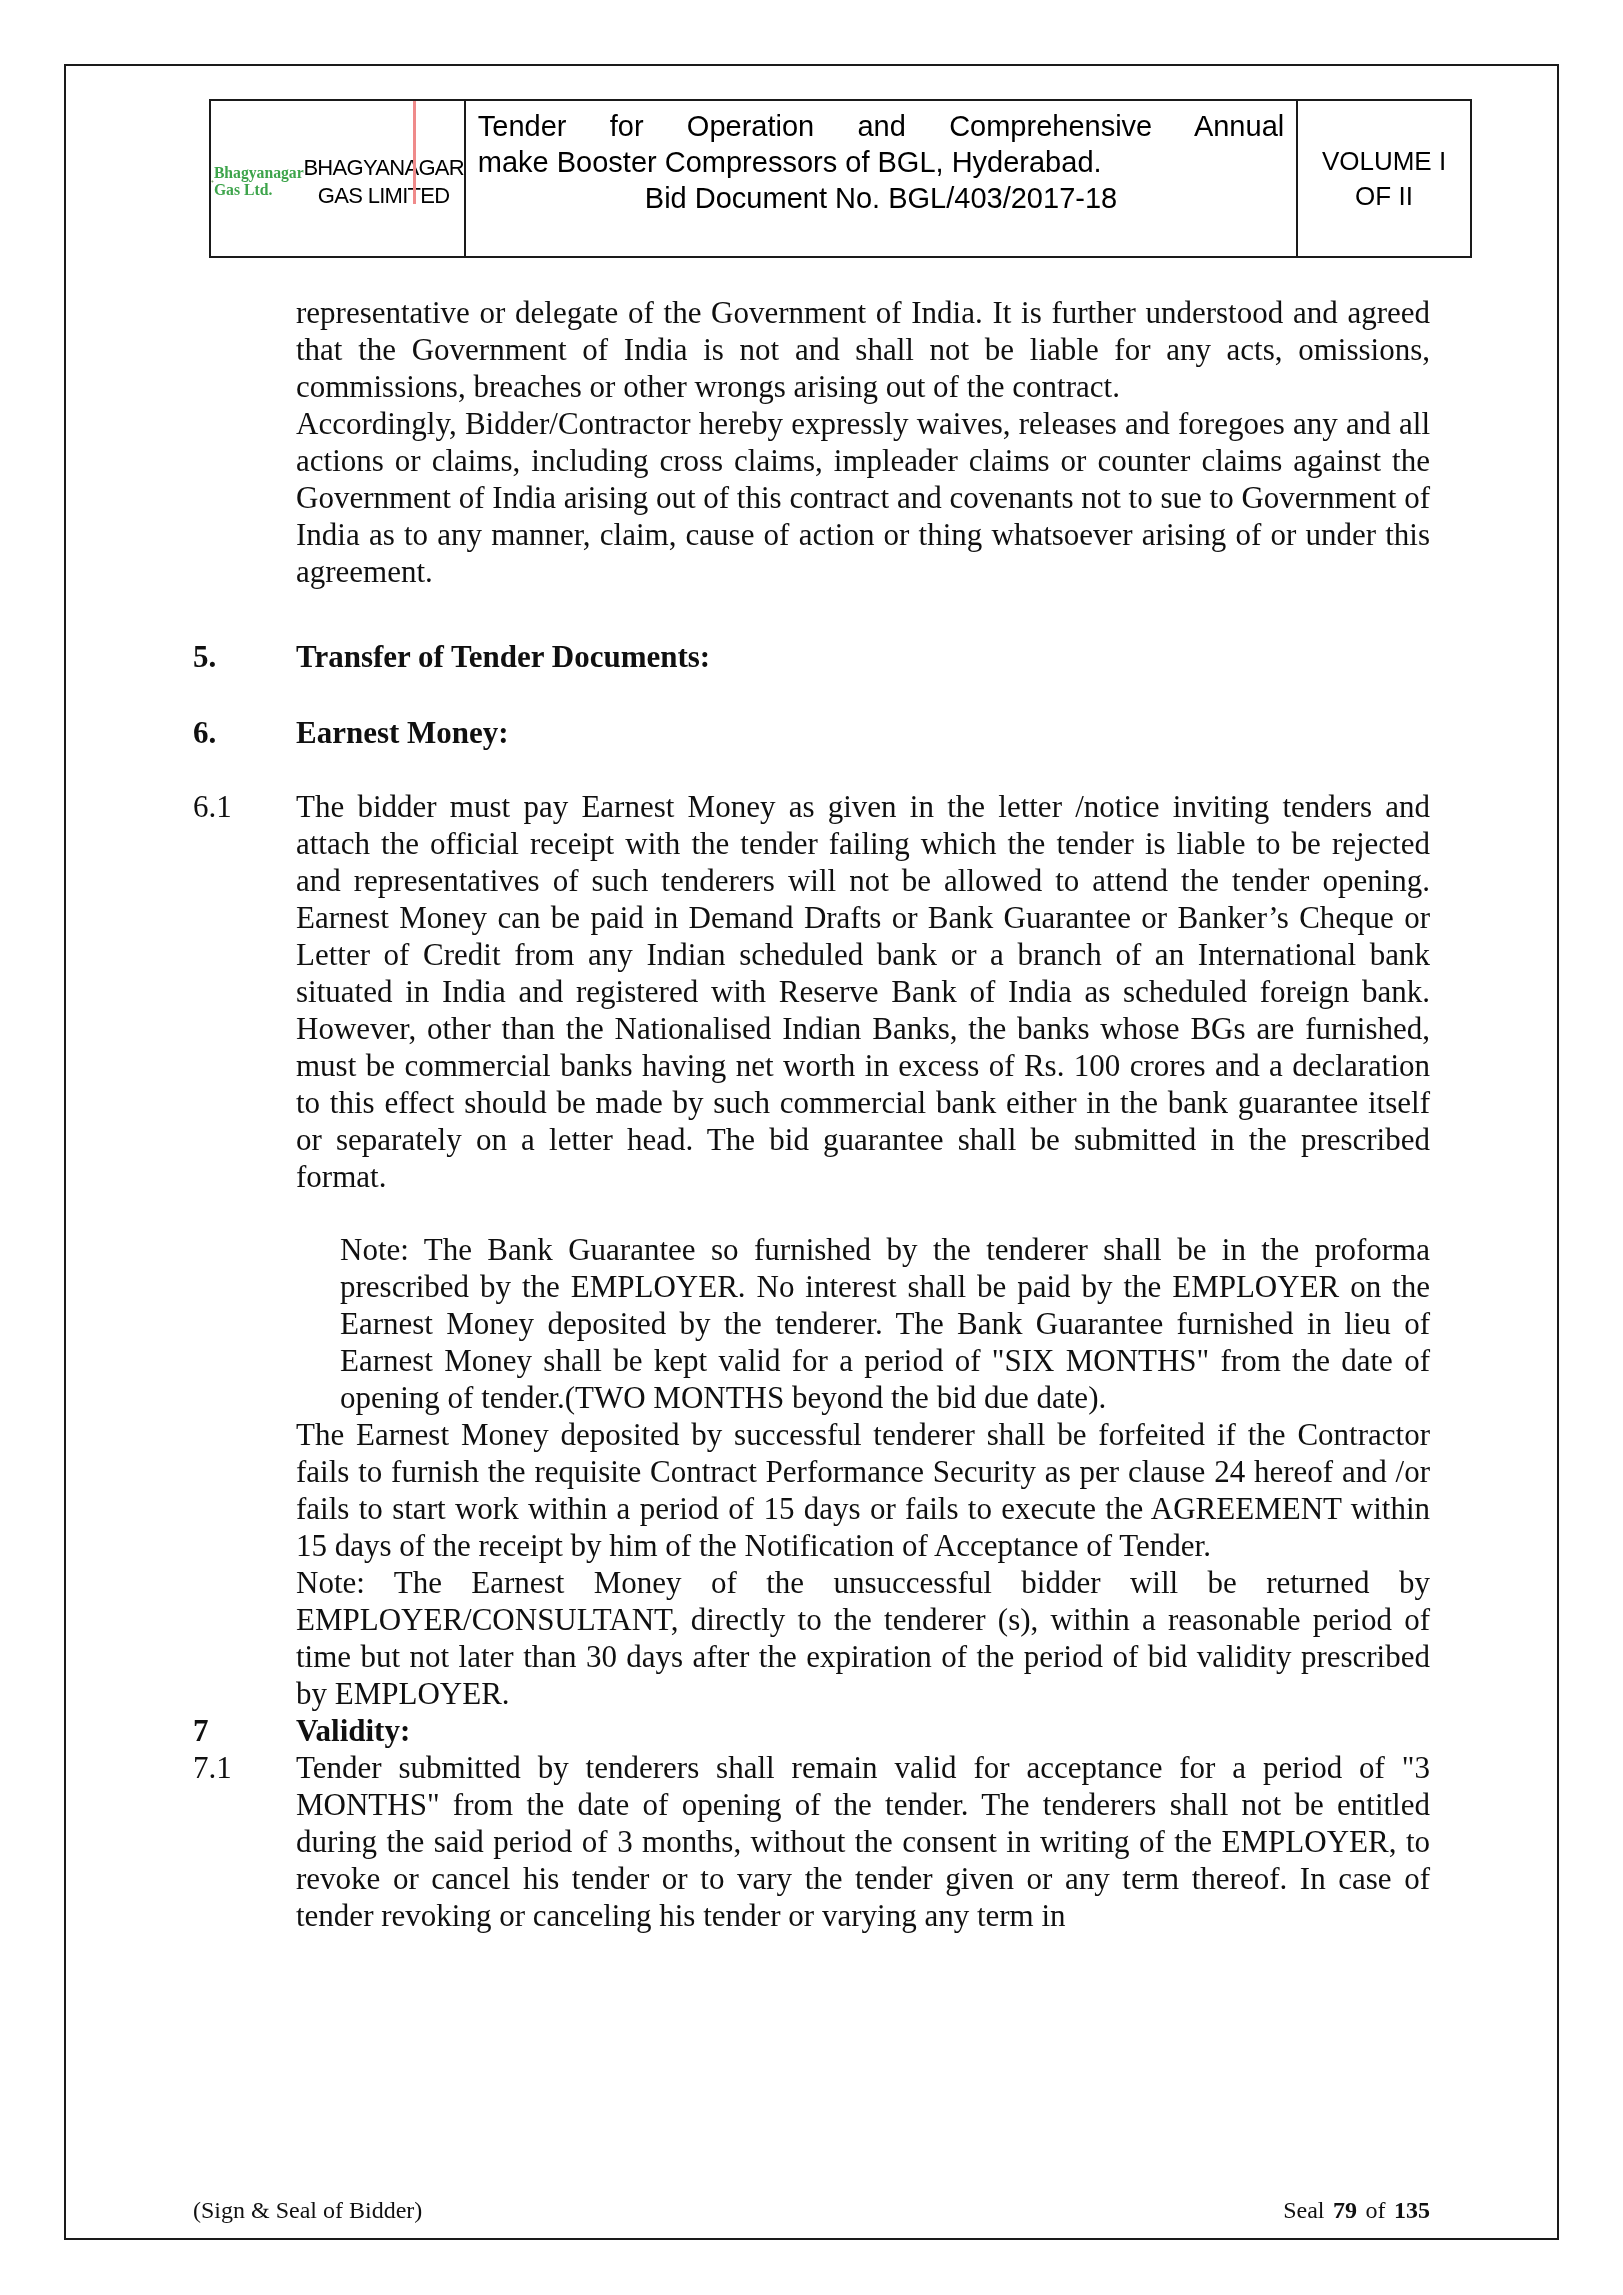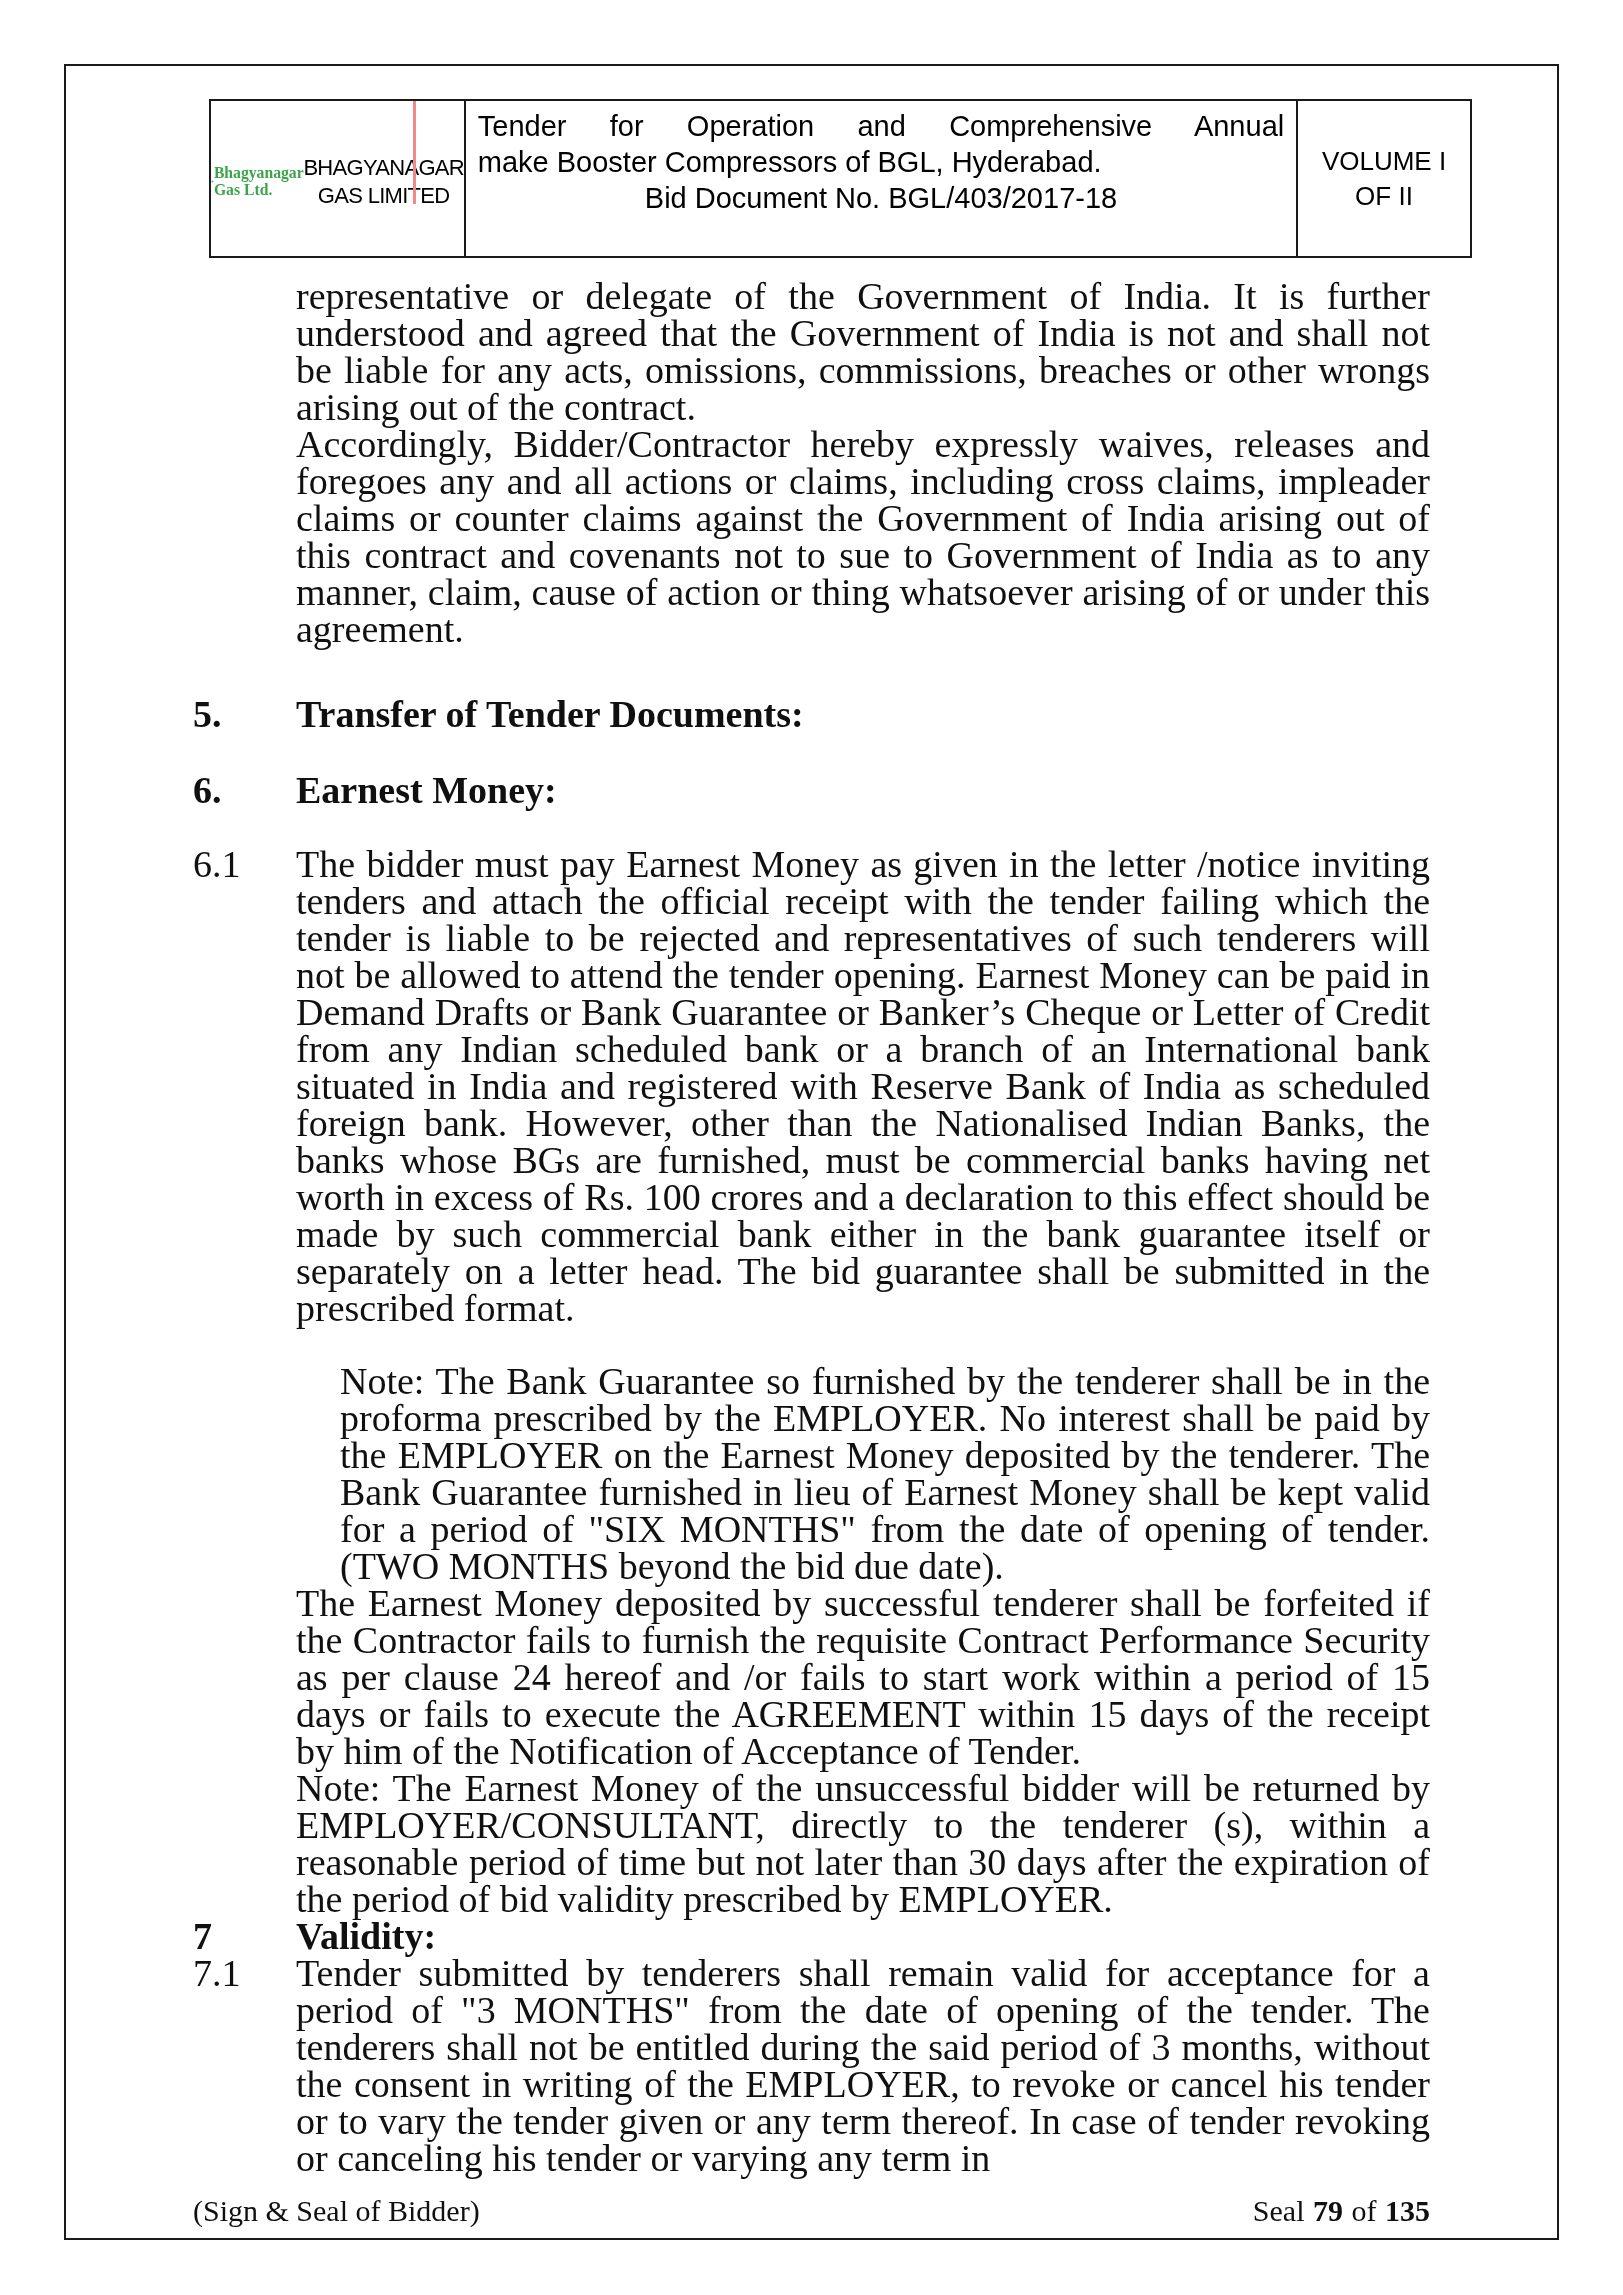--- a/index.html
+++ b/index.html
@@ -25,35 +25,35 @@
               padding:6.5px 11.8px 0 11.8px;font-family:"Liberation Sans",sans-serif;
               font-size:29px;line-height:36px;color:#000;}
   .title-line.justify{text-align:justify;text-align-last:justify;}
   .title-line.plain{text-align:left;}
   .bid-line{text-align:center;}
   .volume-cell{width:172px;flex:none;display:flex;align-items:center;justify-content:center;
                font-family:"Liberation Sans",sans-serif;font-size:26px;line-height:35px;
                text-align:center;color:#000;}
 
   
-  .content{position:absolute;left:127px;top:212px;width:1237px;
-           font-size:38px;line-height:37px;}
+  .content{position:absolute;left:127px;top:228px;width:1237px;
+           font-size:31px;line-height:37px;}
   .row{display:flex;}
   .row .num{width:103px;flex:none;}
   .row .text{flex:1;text-align:justify;}
   .row.heading .num,.row.heading .text{font-weight:bold;text-align:left;}
   .gap-a{margin-top:48px;}
   .gap-b{margin-top:39px;}
   .gap-c{margin-top:37px;}
   .gap-d{margin-top:36px;gap:44px;}
 
   
   .footer{position:absolute;left:127px;right:127px;bottom:9.2px;
           display:flex;justify-content:space-between;align-items:baseline;
-          font-size:30px;line-height:37px;}
+          font-size:24px;line-height:37px;}
   .page-ind{display:flex;gap:8.5px;}
   .bold{font-weight:bold;}
 </style>
 </head>
 <body>
 
 <div class="page">
   <div class="border-box">
 
     <div class="header-table">

